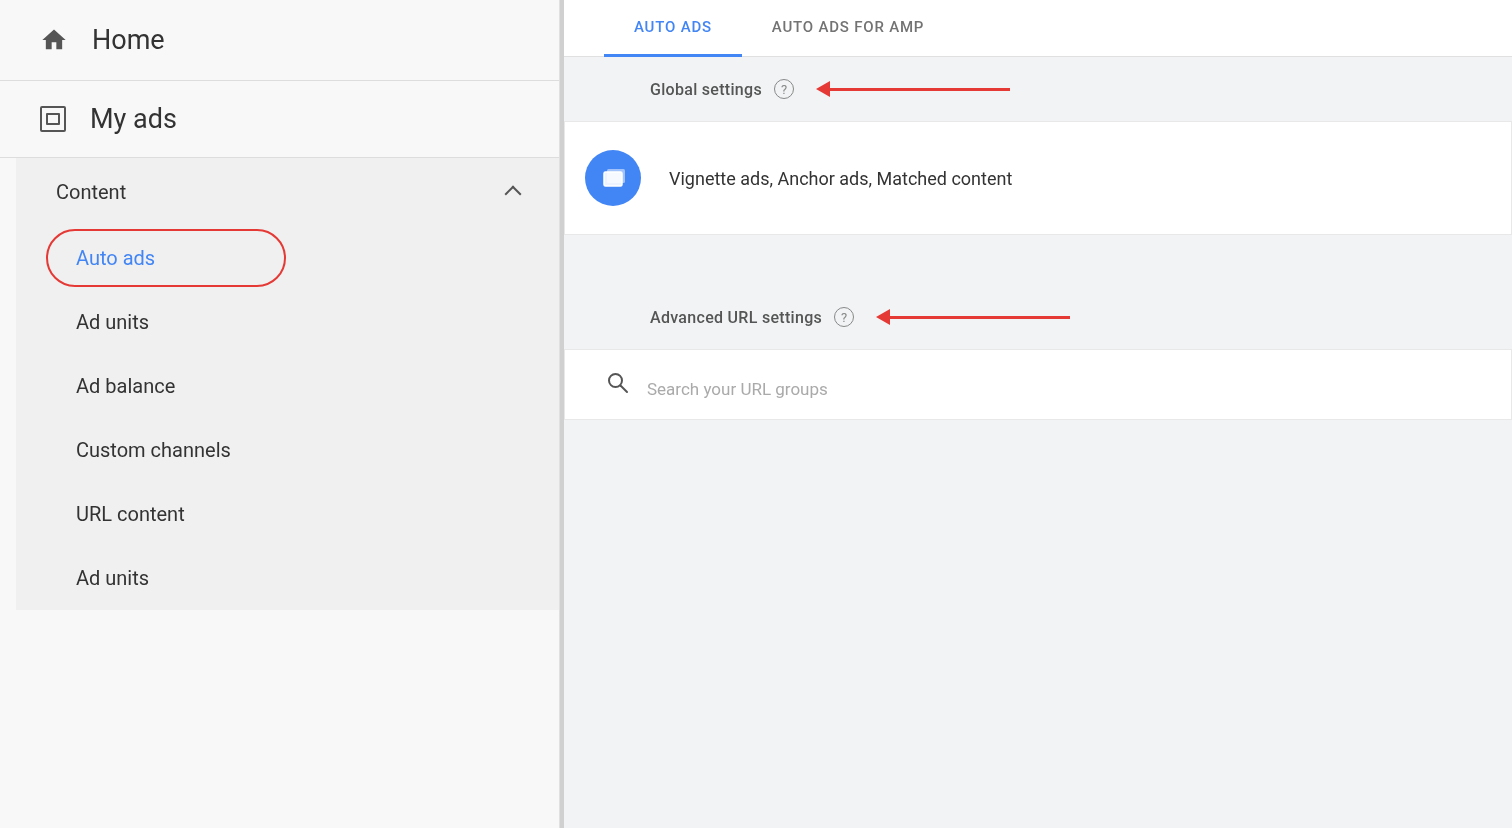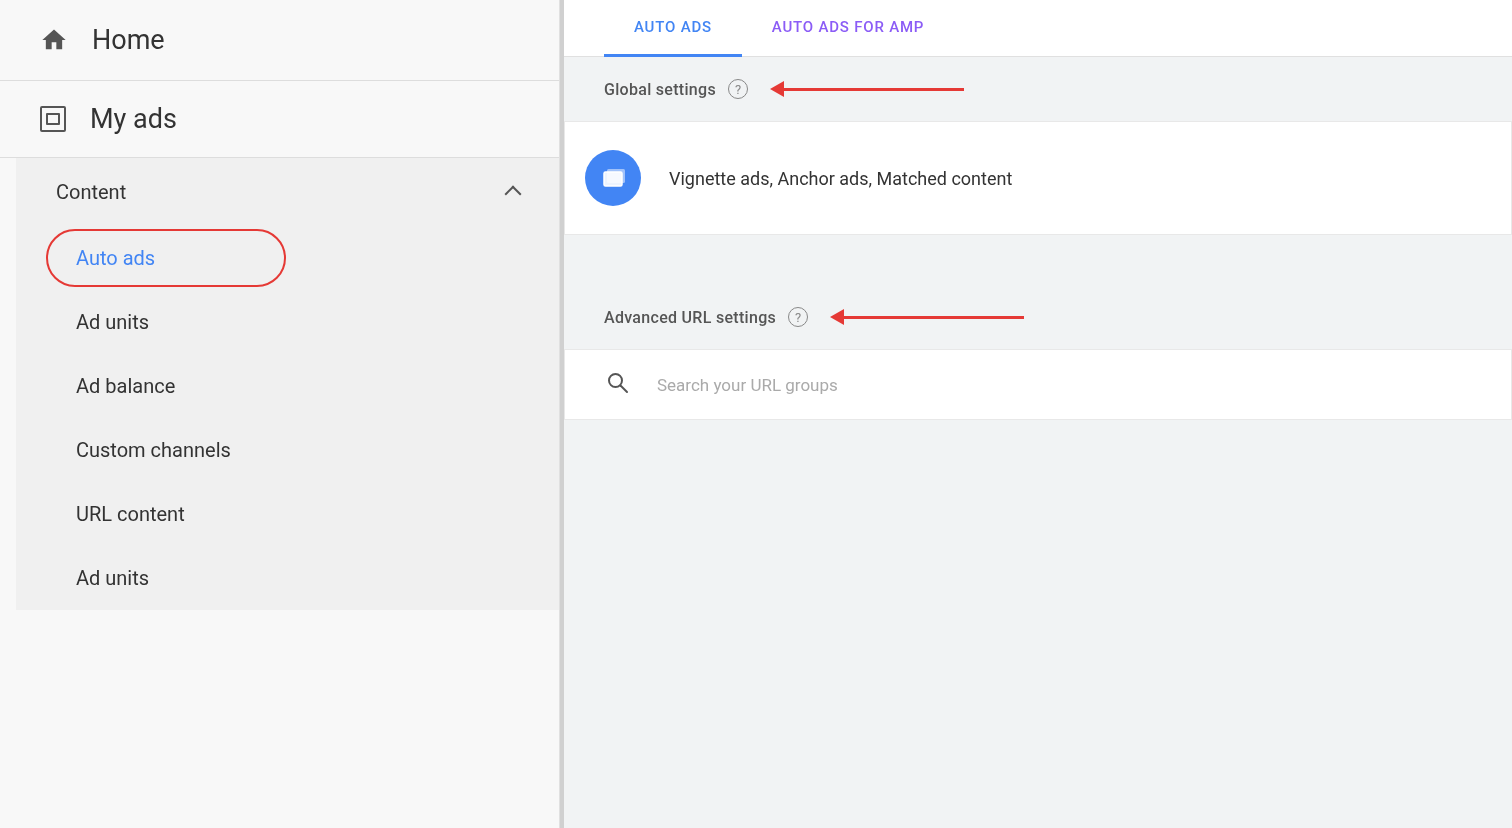--- a/index.html
+++ b/index.html
@@ -141,39 +141,40 @@
       background: #fff;
       border-bottom: 1px solid #e0e0e0;
       padding: 0 40px;
     }
 
     .tab {
       padding: 18px 30px;
       font-size: 15px;
       font-weight: 500;
       letter-spacing: 0.8px;
-      color: #8b5cf6;
+      color: #737373;
       cursor: pointer;
       border-bottom: 3px solid transparent;
       text-transform: uppercase;
       margin-bottom: -1px;
     }
 
     .tab.active {
       color: #4285f4;
       border-bottom: 3px solid #4285f4;
     }
 
     
     .section-header {
       background: #f1f3f4;
       padding: 22px 40px;
       display: flex;
       align-items: center;
       gap: 12px;
+      margin-left: 46px;
     }
 
     .section-title {
       font-size: 16px;
       font-weight: 500;
       color: #555;
       letter-spacing: 0.3px;
     }
 
     .help-icon {
@@ -243,22 +244,22 @@
       height: 24px;
       background: #f1f3f4;
     }
 
     
     .search-box {
       background: #fff;
       margin: 0;
       padding: 20px 40px;
       display: flex;
-      align-items: center;
-      gap: 28px;
+      align-items: flex-end;
+      gap: 18px;
       border: 1px solid #e8e8e8;
     }
 
     .search-icon {
       font-size: 22px;
       color: #555;
     }
 
     .search-placeholder {
       font-size: 17px;

